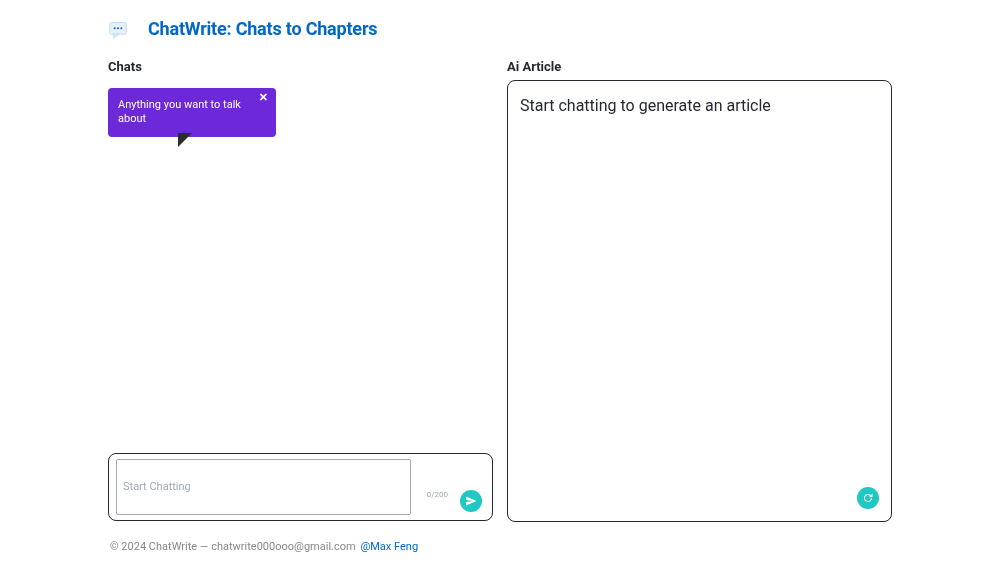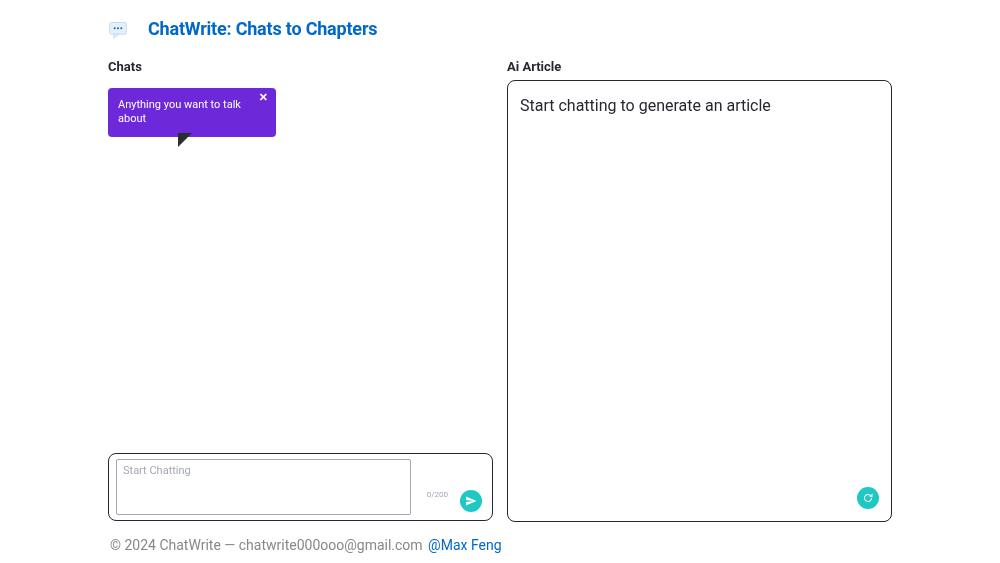--- a/index.html
+++ b/index.html
@@ -106,21 +106,21 @@
     .chat-textarea-wrap {
       flex: 1;
       position: relative;
       height: 100%;
     }
     .chat-textarea {
       width: 295px;
       height: 100%;
       border: 1px solid #a3a8b4;
       border-radius: 2px;
-      padding: 4px 6px;
+      padding: 20px 6px;
       font-size: 11px;
       color: #555;
       resize: none;
       font-family: inherit;
       outline: none;
     }
     .chat-textarea::placeholder {
       color: #a3a8b4;
     }
     .char-count {
@@ -170,21 +170,21 @@
       border: none;
       cursor: pointer;
       display: flex;
       align-items: center;
       justify-content: center;
     }
     .footer {
       position: absolute;
       bottom: 10px;
       left: 110px;
-      font-size: 14px;
+      font-size: 11px;
       color: #888;
     }
     .footer-link {
       color: #0068c9;
       text-decoration: none;
       margin-left: 2px;
     }
   </style>
 </head>
 <body>

